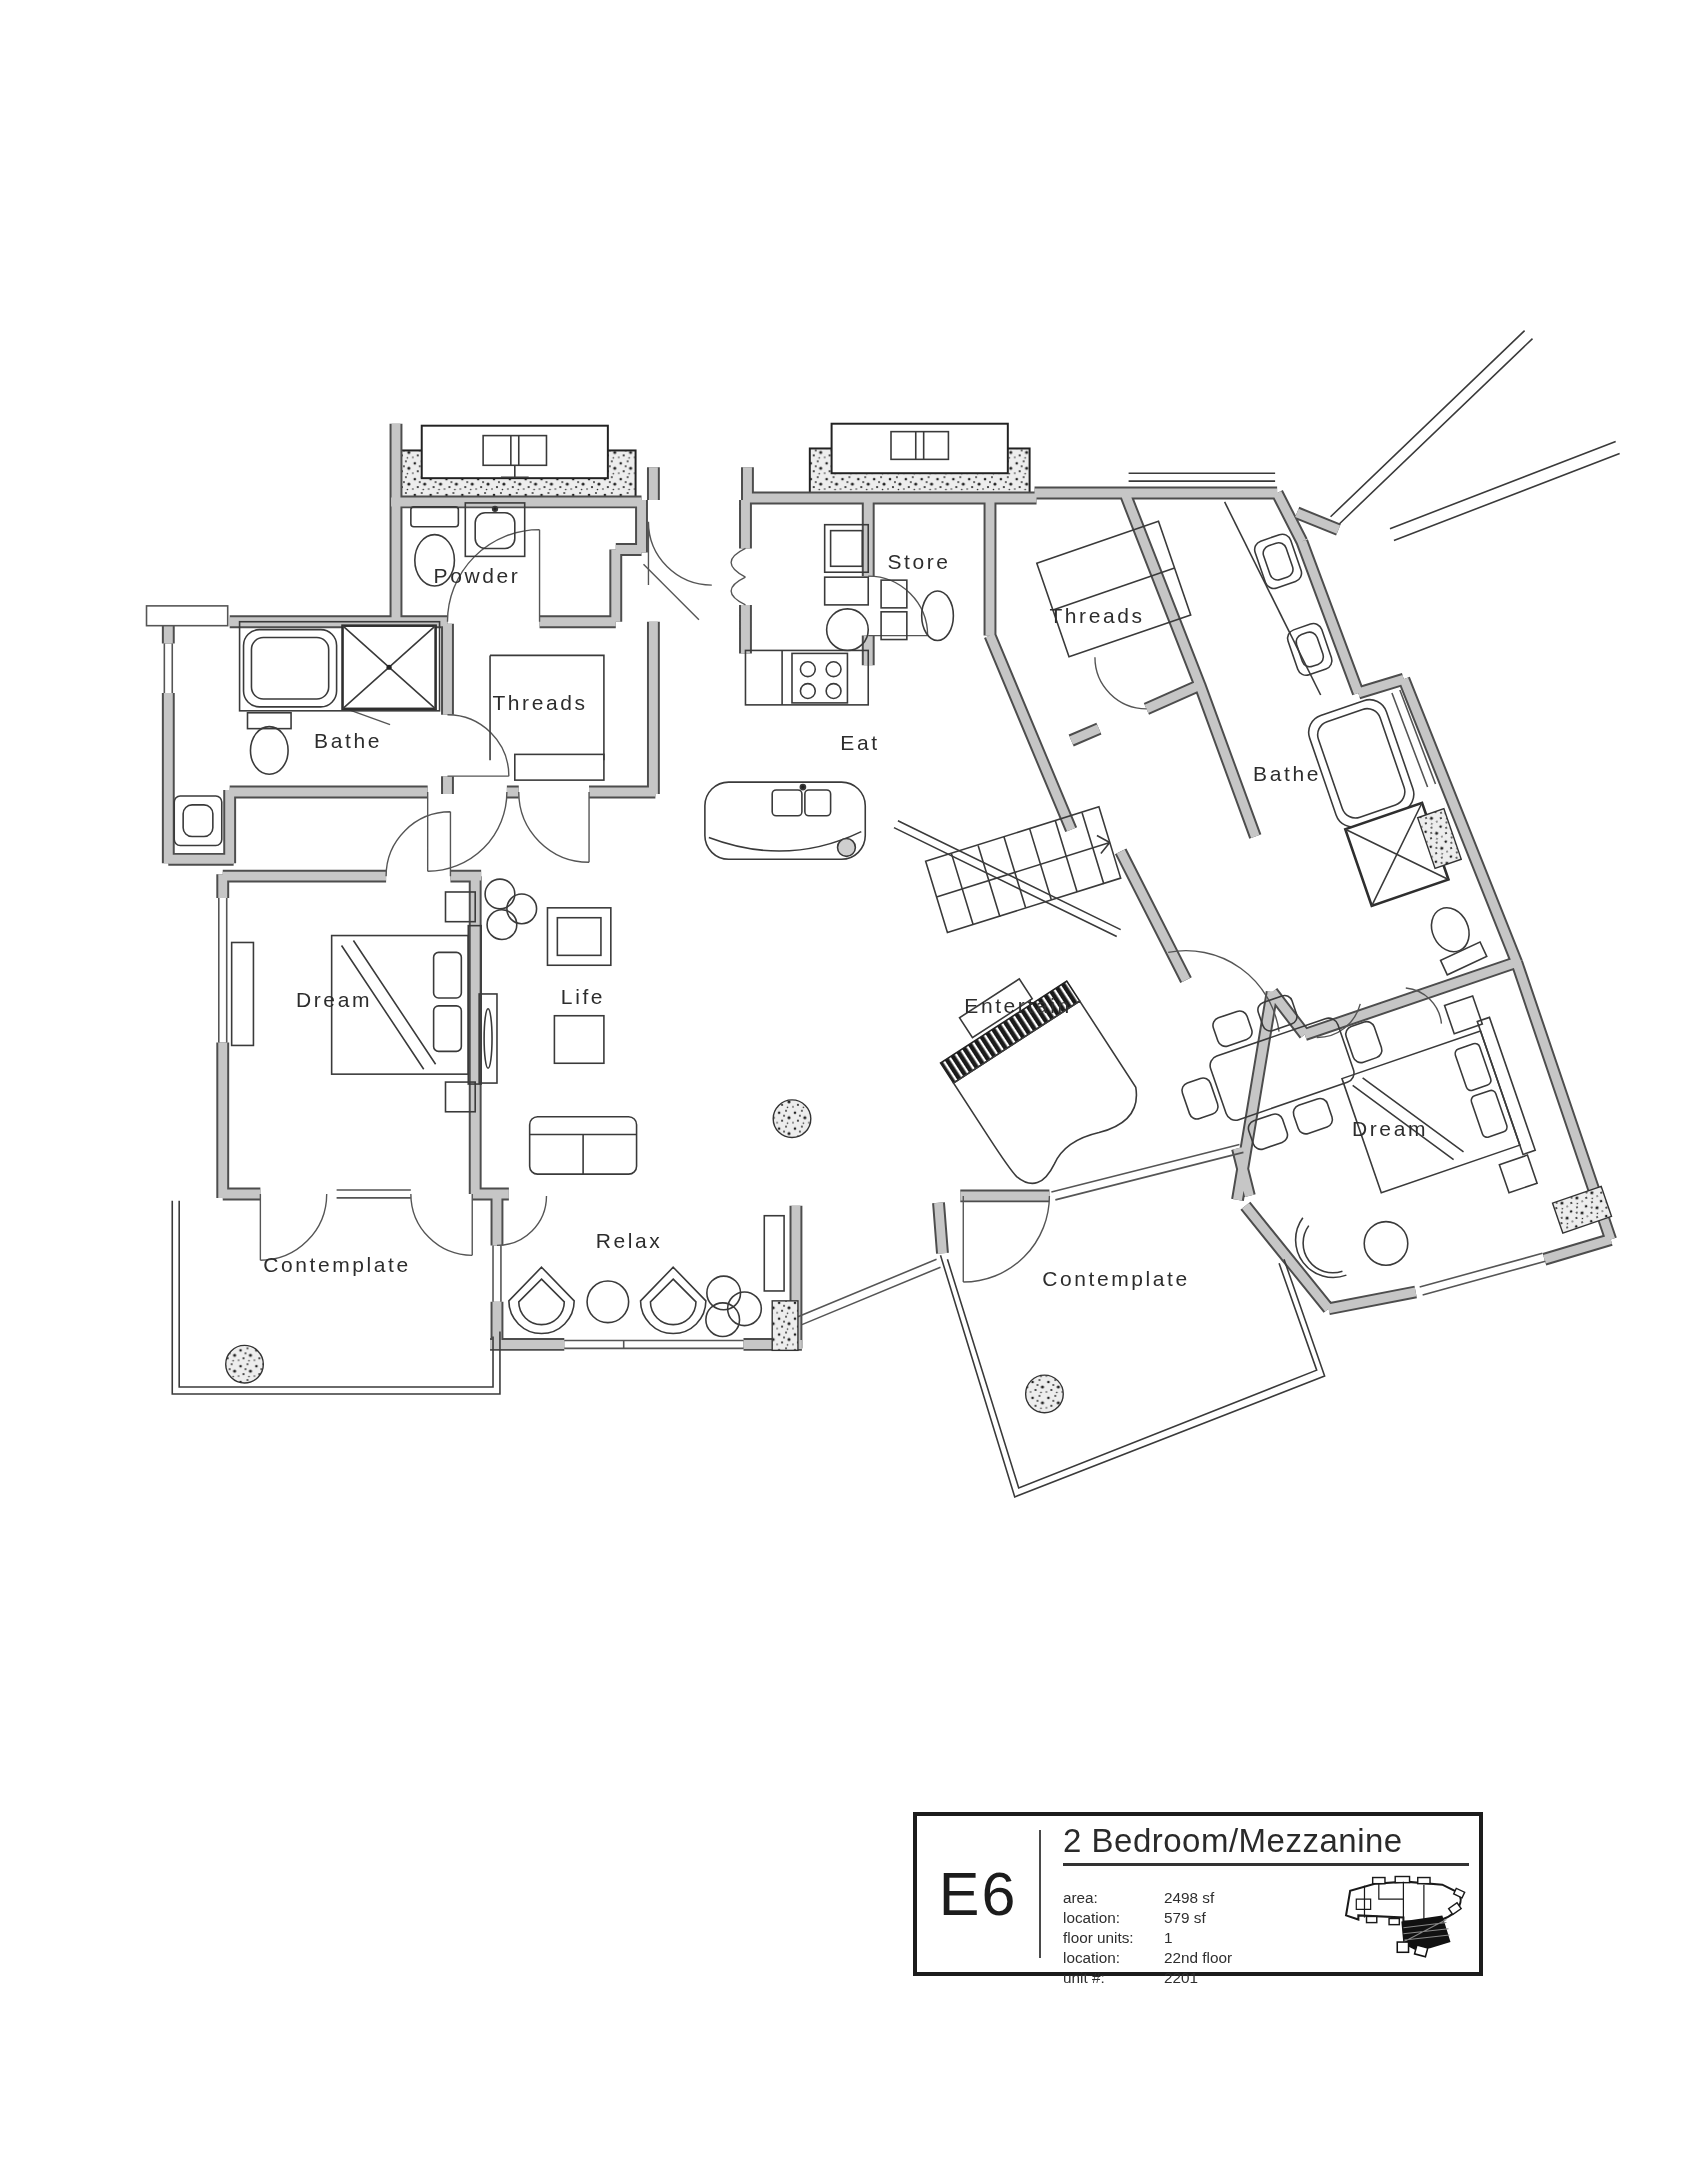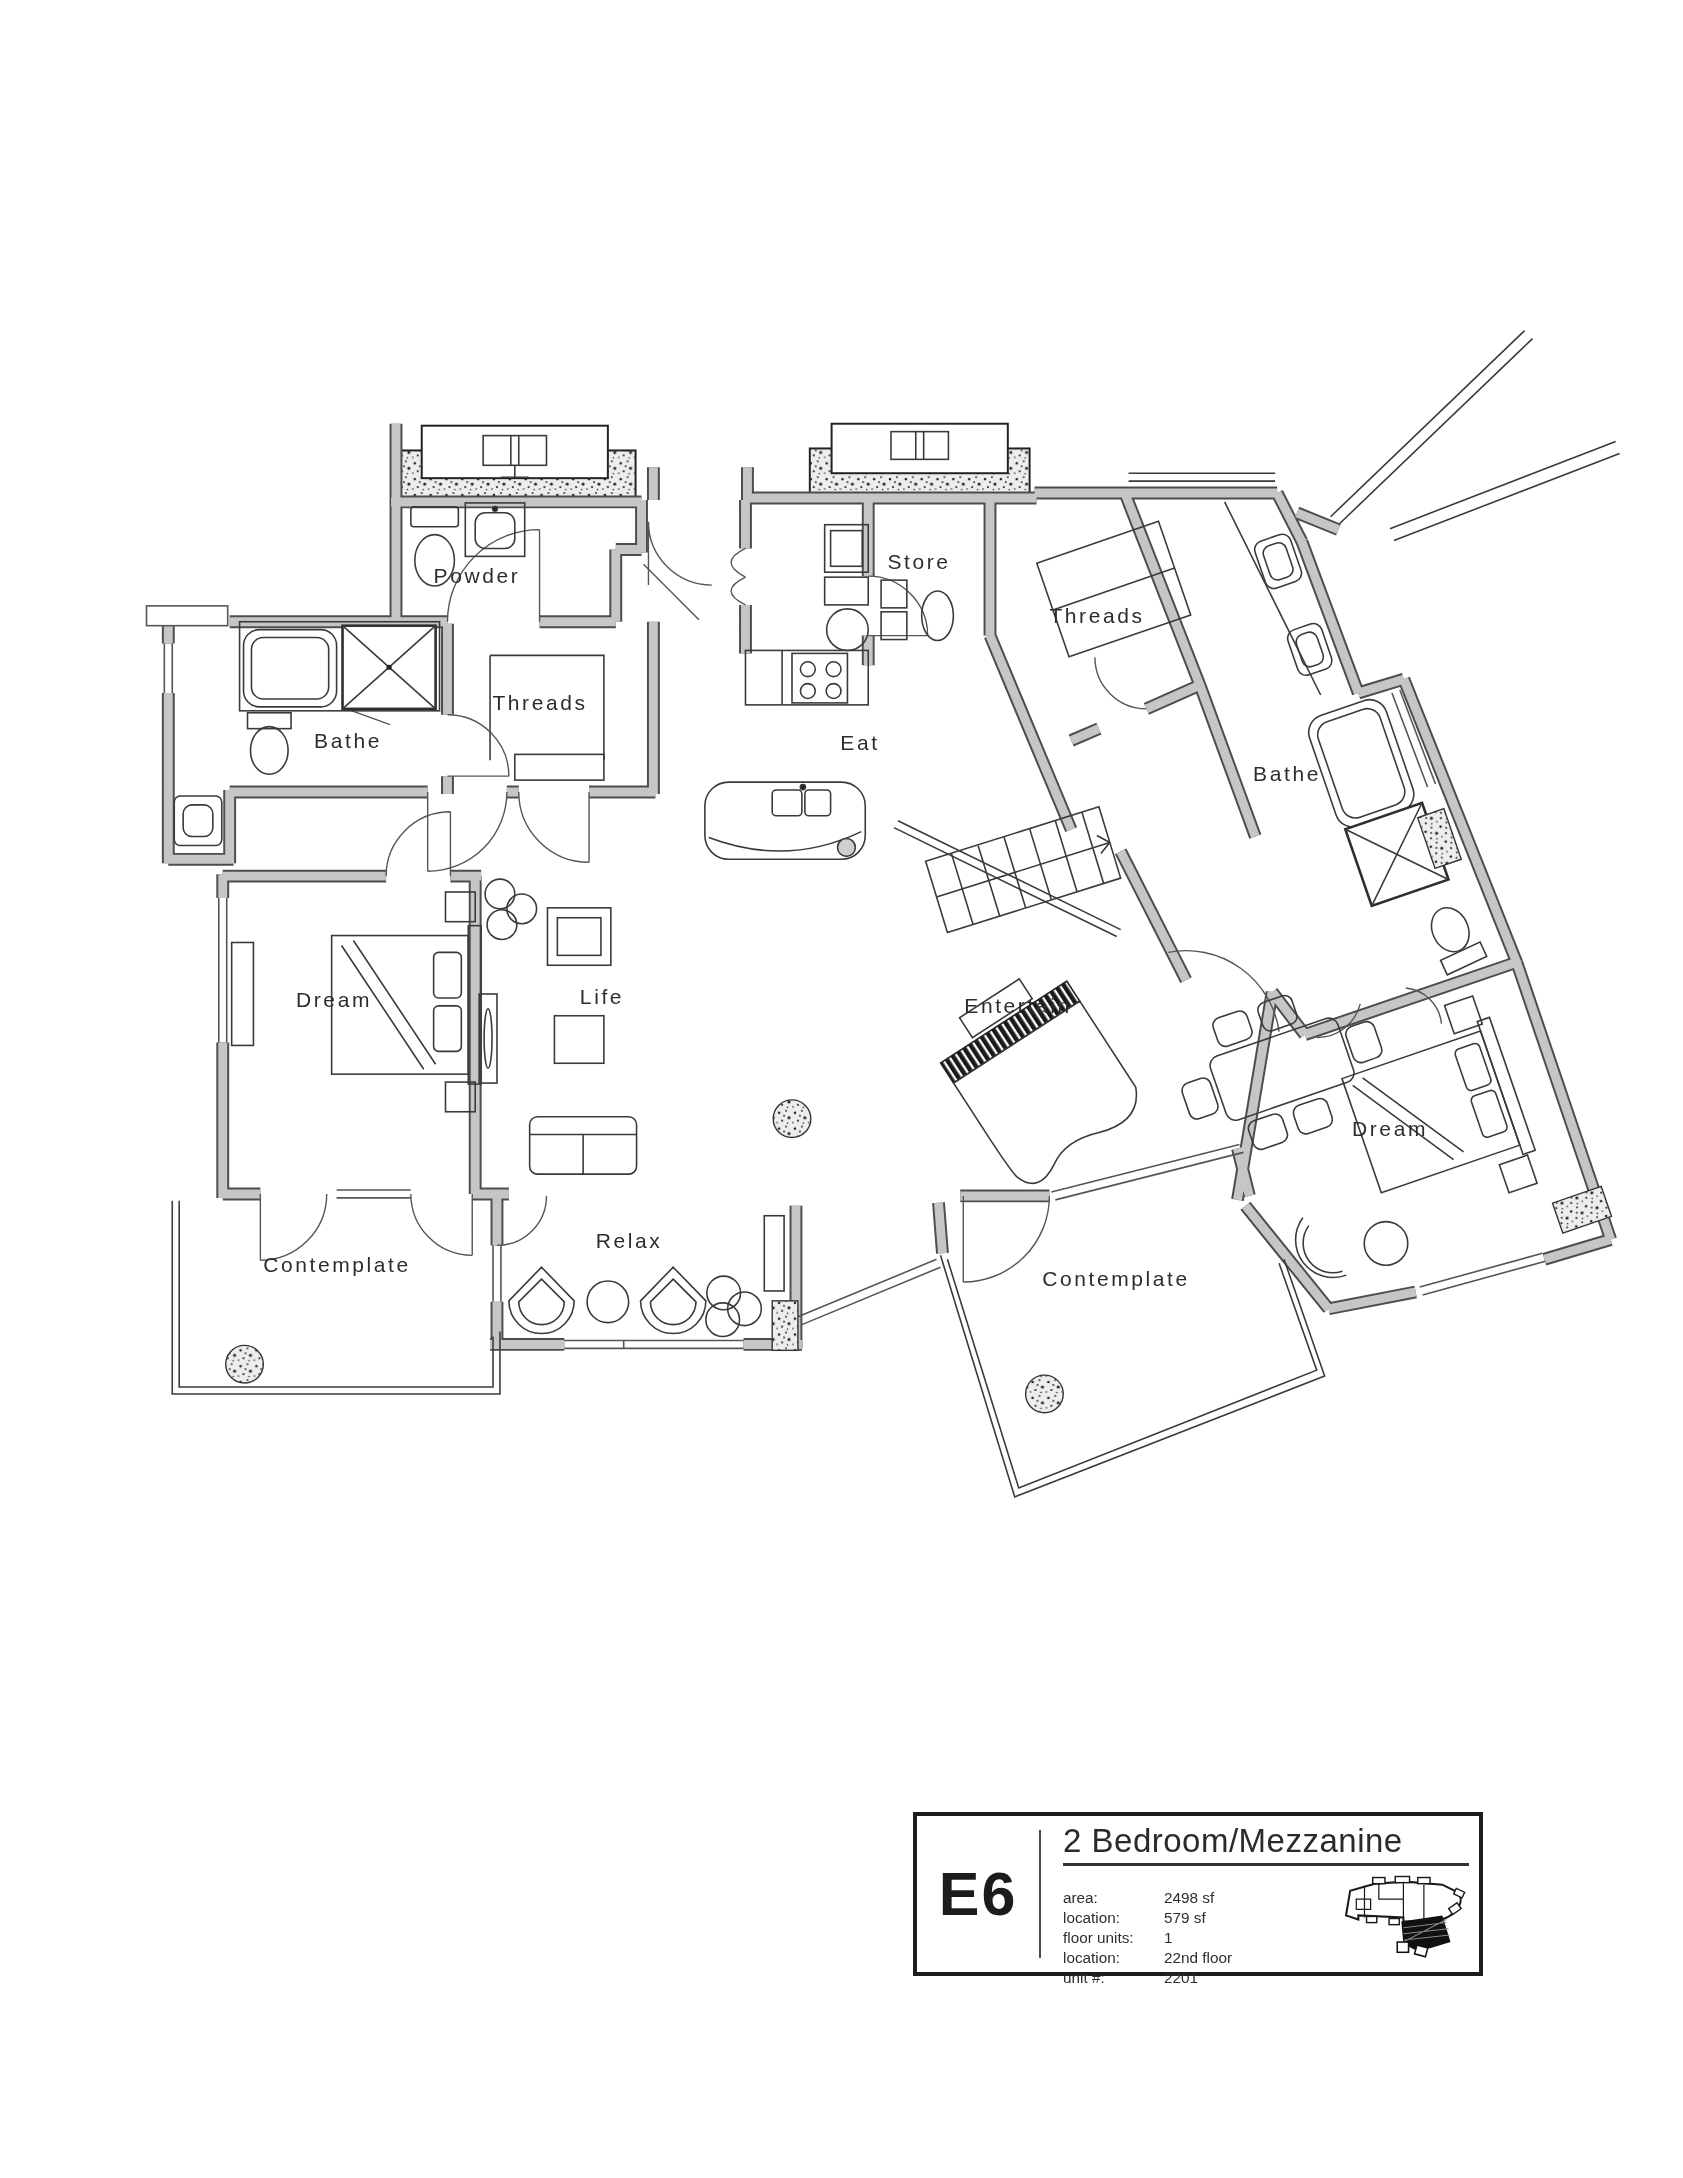--- a/index.html
+++ b/index.html
@@ -6,21 +6,21 @@
   #stage{position:relative;width:1683px;height:2152px;background:#ffffff;overflow:hidden;
          font-family:"Liberation Sans",sans-serif;}
   #plan-svg{position:absolute;left:0;top:0;}
   .room-label{position:absolute;transform:translate(-50%,-50%);
     font-family:"Liberation Sans",sans-serif;font-size:21px;font-weight:400;
     letter-spacing:2.6px;color:#2d2d2d;white-space:nowrap;}
   
   #info-box{position:absolute;left:913px;top:1812px;width:570px;height:164px;
     border:4px solid #1c1c1c;box-sizing:border-box;display:flex;background:#fff;}
   #info-left{width:125px;display:flex;align-items:center;justify-content:center;}
-  #unit-code{font-size:61px;font-weight:700;letter-spacing:2px;color:#1c1c1c;text-align:right;}
+  #unit-code{font-size:61px;font-weight:400;letter-spacing:2px;color:#1c1c1c;text-align:right;}
   #info-divider{width:2px;background:#4a4a4a;margin:14px 0;}
   #info-right{position:relative;flex:1;padding:6px 10px 0 22px;}
   #info-title{font-size:33px;font-weight:400;color:#2a2a2a;letter-spacing:0.5px;}
   #info-rule{height:3px;background:#333;margin-top:3px;width:406px;}
   #info-fields{margin-top:22px;}
   .f-row{display:flex;font-size:15.3px;line-height:20px;color:#2e2e2e;}
   .f-label{width:101px;}
   .f-value{}
   #locator{position:absolute;right:8px;top:59px;width:127px;height:87px;}
   .wd{stroke:#4d4d4d;stroke-width:13;fill:none;stroke-linecap:butt;}
@@ -352,21 +352,21 @@
 </svg>
 
 <div class="room-label" style="left:477px;top:576px">Powder</div>
 <div class="room-label" style="left:540px;top:703px">Threads</div>
 <div class="room-label" style="left:348px;top:741px">Bathe</div>
 <div class="room-label" style="left:919px;top:562px">Store</div>
 <div class="room-label" style="left:1097px;top:616px">Threads</div>
 <div class="room-label" style="left:860px;top:743px">Eat</div>
 <div class="room-label" style="left:1287px;top:774px">Bathe</div>
 <div class="room-label" style="left:334px;top:1000px">Dream</div>
-<div class="room-label" style="left:602px;top:997px">Life</div>
+<div class="room-label" style="left:583px;top:997px">Life</div>
 <div class="room-label" style="left:1018px;top:1006px">Entertain</div>
 <div class="room-label" style="left:1390px;top:1129px">Dream</div>
 <div class="room-label" style="left:629px;top:1241px">Relax</div>
 <div class="room-label" style="left:337px;top:1265px">Contemplate</div>
 <div class="room-label" style="left:1116px;top:1279px">Contemplate</div>
 
 <div id="info-box">
   <div id="info-left">
     <span id="unit-code">E6</span>
   </div>

